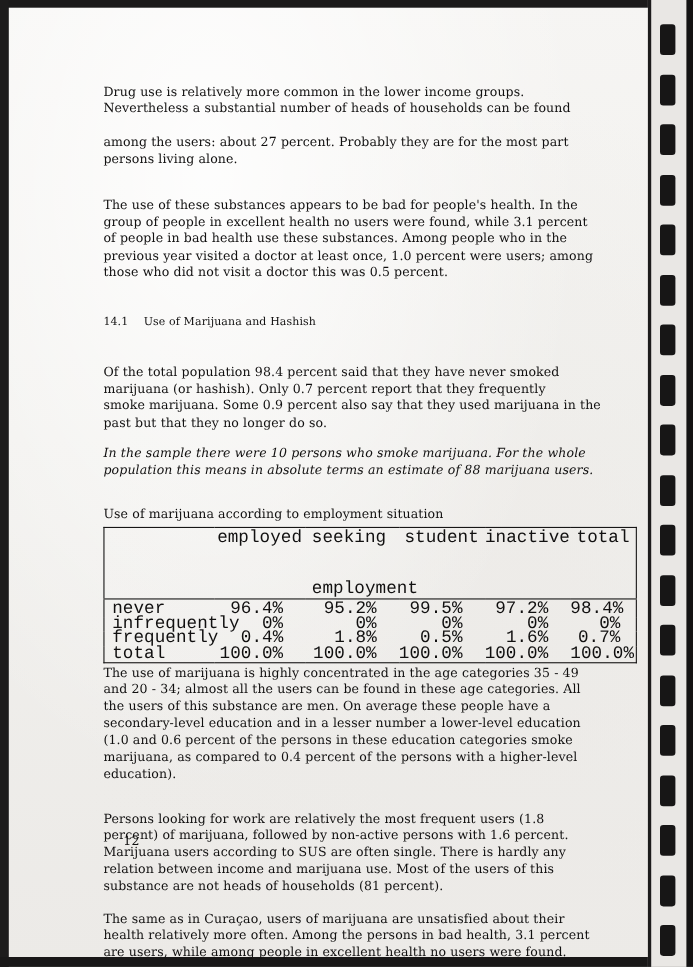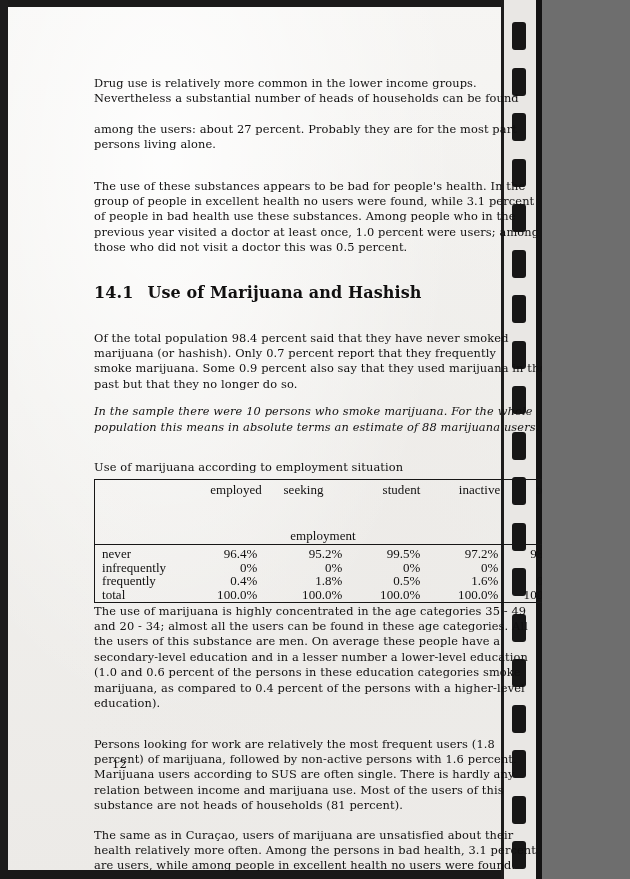--- a/index.html
+++ b/index.html
@@ -2,21 +2,21 @@
 <html><head>
 <meta charset="utf-8">
 <style>
   html, body {
     margin: 0;
     padding: 0;
     background: #6e6e6e;
   }
   .page {
     position: relative;
-    width: 542px;
+    width: 630px;
     height: 879px;
     background: #15803d;
     overflow: hidden;
     font-family: "DejaVu Serif", "Liberation Serif", serif;
     color: #111010;
     box-sizing: border-box;
   }
   
   .paper-texture {
     position: absolute;
@@ -73,44 +73,44 @@
   p.para {
     margin: 0;
     font-size: 11.4px;
     line-height: 15.4px;
     letter-spacing: 0.12px;
     text-align: left;
     white-space: pre-line;
   }
   .h-section {
     margin: 0;
-    font-size: 16px;
+    font-size: 10px;
     line-height: 15px;
-    font-weight: bold;
+    font-weight: normal;
     letter-spacing: 0.1px;
   }
   .h-section .num { margin-right: 14px; }
 
   .table-caption {
     font-size: 11.4px;
     line-height: 15px;
     letter-spacing: 0.1px;
   }
 
   table.data-table {
     border-collapse: collapse;
     width: 484px;
     border: 1.6px solid #171616;
     table-layout: fixed;
     background: transparent;
   }
   table.data-table th,
   table.data-table td {
-    font-family: Liberation Serif, serif;
-    font-size: 13px;
+    font-family: Liberation Mono, monospace;
+    font-size: 16px;
     line-height: 13.6px;
     font-weight: normal;
     padding: 0;
     letter-spacing: 0.05px;
   }
   table.data-table thead th {
     text-align: center;
     vertical-align: top;
     padding-top: 3px;
     padding-bottom: 2px;

